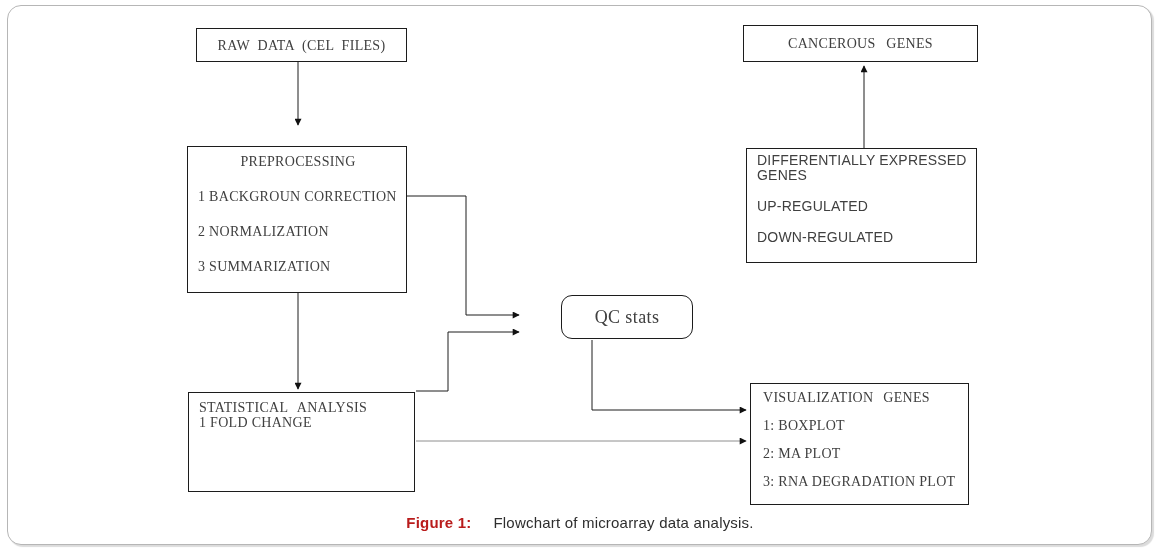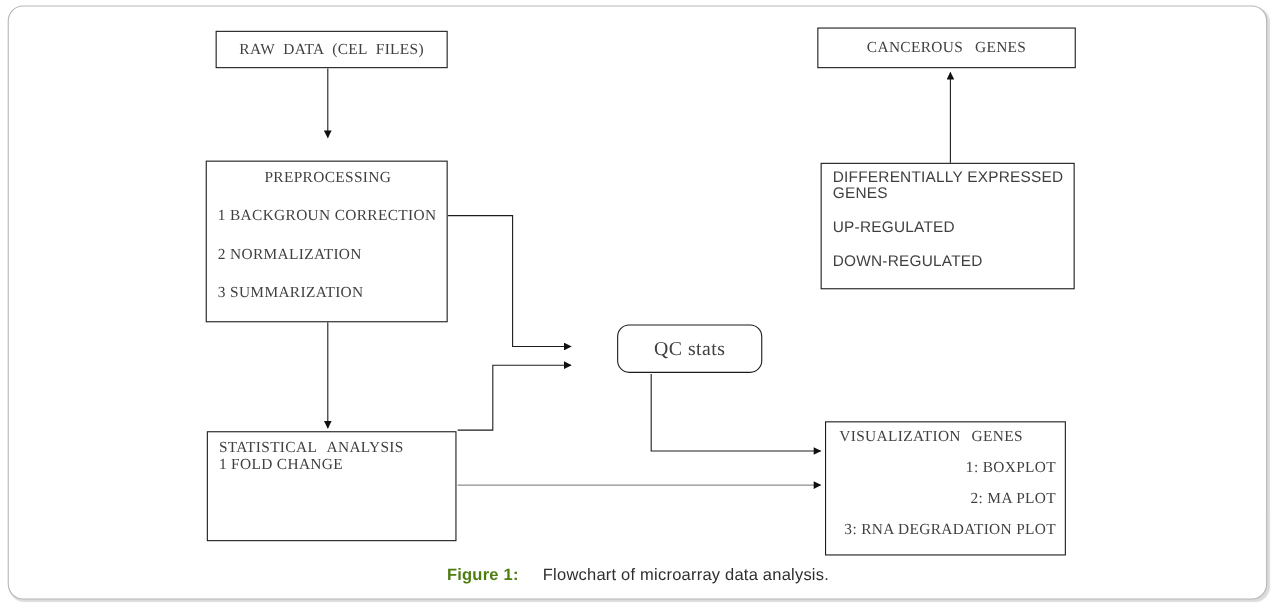--- a/index.html
+++ b/index.html
@@ -22,30 +22,30 @@
   .pre    { left:187px; top:128px; width:220px; height:147px; padding:7px 8px 0 10px;margin-top:18px; }
   .pre .node-title { text-align:center; word-spacing:4px; }
   .pre .item { margin-top:20px; }
   .qc     { left:525px; top:295px; width:132px; height:44px; border-radius:11px;
             font-size:18px; letter-spacing:0.4px;margin-left:36px; }
   .stat   { left:188px; top:392px; width:227px; height:100px; padding:7px 0 0 10px; }
   .stat .node-title { word-spacing:6px; }
   .stat .item { }
   .viz    { left:750px; top:383px; width:219px; height:122px; padding:6px 8px 0 12px; }
   .viz .node-title { word-spacing:6px; }
-  .viz .item { margin-top:13px;text-align:right; }
+  .viz .item { margin-top:13px; }
   .deg    { left:746px; top:148px; width:231px; height:115px; padding:4px 6px 0 10px;
             font-family:"Liberation Sans", sans-serif; letter-spacing:0.2px; }
   .deg .item { margin-top:16px; }
   .cancer { left:743px; top:25px;  width:235px; height:37px; word-spacing:7px; }
 
   .caption { position:absolute; left:0; top:514px; width:1160px; text-align:center;
              font-family:"Liberation Sans", sans-serif; font-size:15px;
              color:#2e2e2e; letter-spacing:0.2px; }
-  .caption .cap-label { font-weight:bold; color:#4d7c0f; }
+  .caption .cap-label { font-weight:bold; color:#b91c1c; }
   .caption .cap-text { margin-left:22px; }
 </style>
 </head>
 <body>
 
 <div class="outer-border"></div>
 
 <svg class="wires" viewBox="0 0 1160 556" xmlns="http://www.w3.org/2000/svg">
   <defs>
     <marker id="arr" viewBox="0 0 10 10" refX="9" refY="5" markerWidth="9" markerHeight="7" orient="auto-start-reverse">

